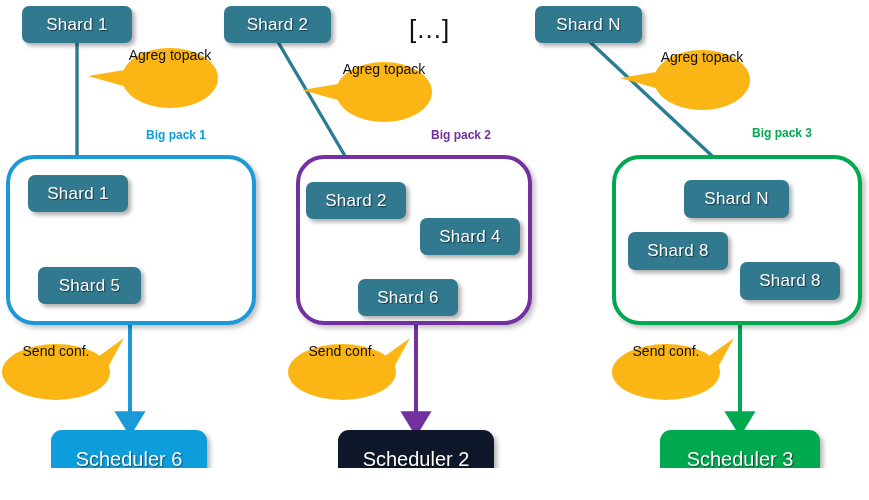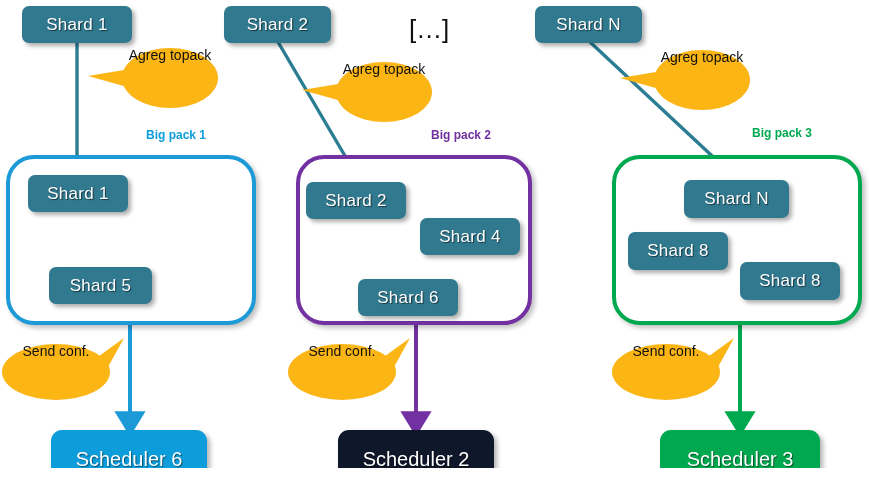--- a/index.html
+++ b/index.html
@@ -199,21 +199,21 @@
 
   <div class="pack-label p1" style="left:146px; top:128px;">Big pack 1</div>
   <div class="pack-label p2" style="left:431px; top:128px;">Big pack 2</div>
   <div class="pack-label p3" style="left:752px; top:126px;">Big pack 3</div>
 
   <div class="pack p1" style="left:6px; top:155px; width:250px; height:170px;"></div>
 
   <div class="shard" style="left:28px; top:175px; width:100px; height:37px;">
     <span>Shard 1</span>
   </div>
-  <div class="shard" style="left:38px; top:267px; width:103px; height:37px;margin-left:11px;">
+  <div class="shard" style="left:38px; top:267px; width:103px; height:37px;">
     <span>Shard 5</span>
   </div>
 
   <div class="pack p2" style="left:296px; top:155px; width:236px; height:170px;"></div>
 
   <div class="shard" style="left:306px; top:182px; width:100px; height:37px;">
     <span>Shard 2</span>
   </div>
   <div class="shard" style="left:420px; top:218px; width:100px; height:37px;">
     <span>Shard 4</span>

